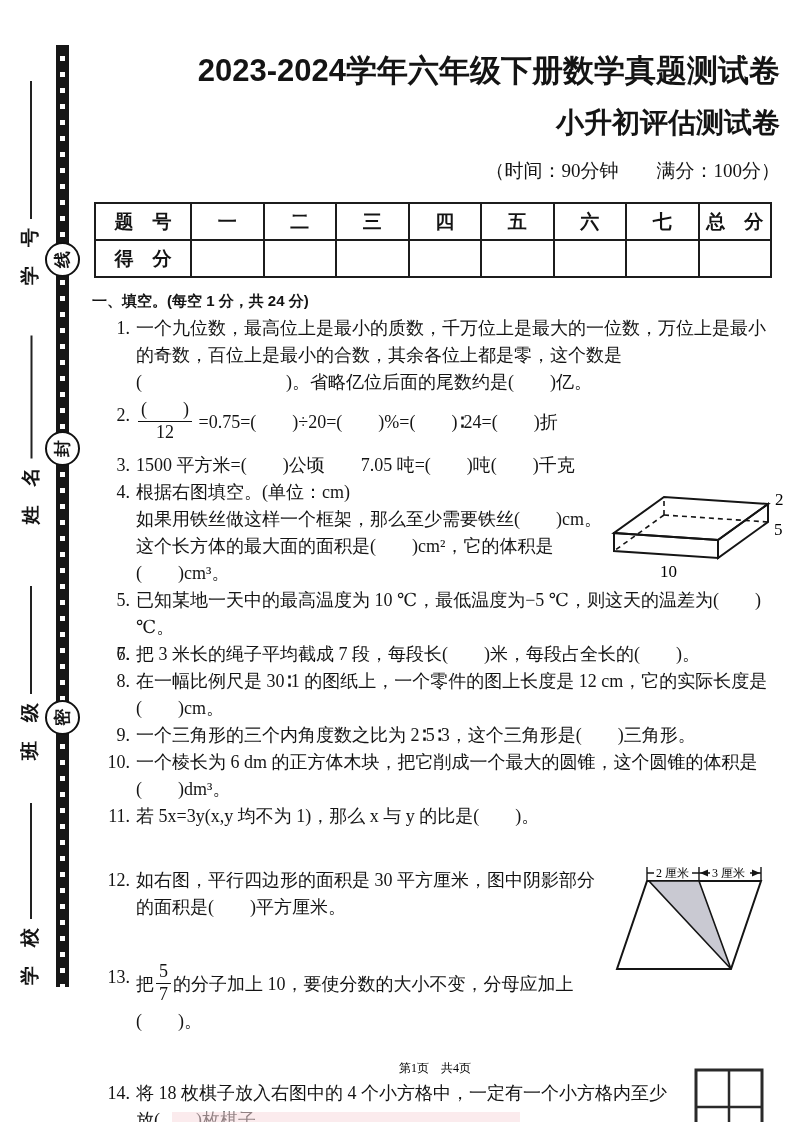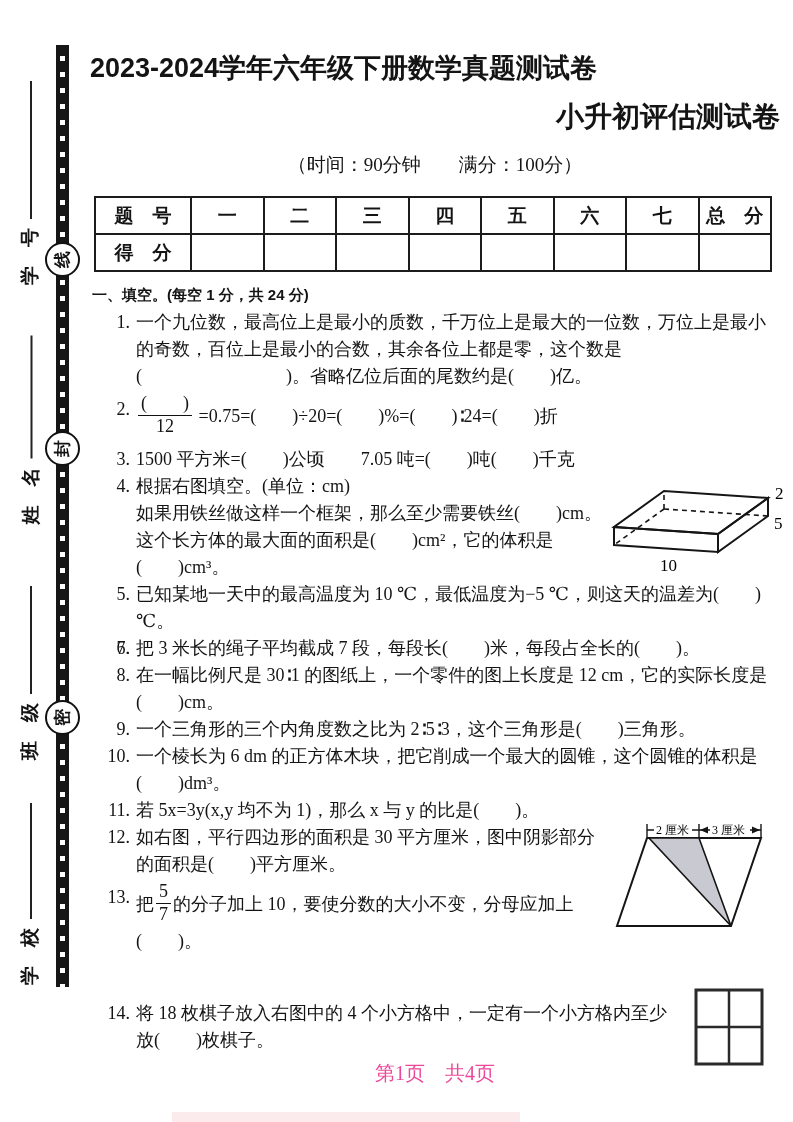--- a/index.html
+++ b/index.html
@@ -15,53 +15,53 @@
         background:#fff;border:2.5px solid #111;display:flex;align-items:center;justify-content:center;
         font-family:"Liberation Sans","DejaVu Sans",sans-serif;font-weight:bold;font-size:17px;z-index:3;}
   .seal span{display:block;transform:rotate(-90deg);}
   .field{position:absolute;display:flex;align-items:center;gap:9px;white-space:nowrap;
          transform:rotate(-90deg);font-family:"Liberation Sans","DejaVu Sans",sans-serif;
          font-weight:bold;font-size:19px;height:26px;}
   .fline{display:inline-block;height:1px;border-bottom:2px solid #222;}
 
   
   .main{position:absolute;left:90px;top:0;width:690px;}
-  h1.title{margin:50px 0 0 0;text-align:left;font-size:27px;letter-spacing:0px;
+  h1.title{margin:50px 0 0 0;text-align:right;font-size:31px;letter-spacing:0px;
            font-family:"Liberation Sans","DejaVu Sans",sans-serif;font-weight:bold;}
   h2.subtitle{margin:12px 0 0 0;text-align:right;font-size:28px;
            font-family:Liberation Sans, sans-serif;font-weight:bold;}
-  .info{margin-top:16px;text-align:center;font-size:19px;}
+  .info{margin-top:16px;text-align:right;font-size:19px;}
 
   table.score{border-collapse:collapse;margin:18px 0 0 4px;width:678px;table-layout:fixed;}
   table.score td{border:2.5px solid #1c1c1c;height:33px;text-align:center;font-size:19px;}
   table.score td.hd{font-family:"Liberation Sans","DejaVu Sans",sans-serif;font-weight:bold;}
   table.score col.c0{width:96px;}
 
   .sec{margin:14px 0 4px 2px;font-size:15px;font-weight:bold;
        font-family:"Liberation Sans","DejaVu Sans",sans-serif;}
 
   .qs{font-size:18px;line-height:27px;}
   .q{position:relative;padding-left:46px;}
   .qno{position:absolute;left:6px;top:0;width:34px;text-align:right;}
-  .q.pr-fig{padding-right:168px;}
+  .q.pr-fig{padding-right:168px;margin-top:37px;}
   .q.pr-grid{padding-right:112px;margin-top:39px;}
 
   .frac{display:inline-flex;flex-direction:column;text-align:center;vertical-align:middle;
         line-height:1.2;transform:translateY(-3px);margin:0 2px;}
   .frac .fn{display:block;border-bottom:1.6px solid #111;padding:0 3px;}
   .frac .fd{display:block;}
   .q-tall{padding-top:6px;padding-bottom:6px;}
 
   .fig4{position:absolute;right:-8px;top:4px;width:180px;height:100px;}
   .fig12{position:absolute;right:-6px;top:-6px;width:172px;height:122px;}
   .fig14{position:absolute;right:16px;top:-12px;width:70px;height:78px;}
   svg text{font-family:"Liberation Serif","DejaVu Serif",serif;}
 
   .footer{position:absolute;left:90px;top:1060px;width:690px;text-align:center;
-          font-size:20px;color:#ec4899;}
+          font-size:12px;color:#000000;}
   .artifact{position:absolute;left:172px;top:1112px;width:348px;height:10px;
             background:#f6dadе;background:#f7dade;opacity:.55;}
 </style>
 </head>
 <body>
 
 <div class="page">
 
   <div class="dotline"></div>
 

